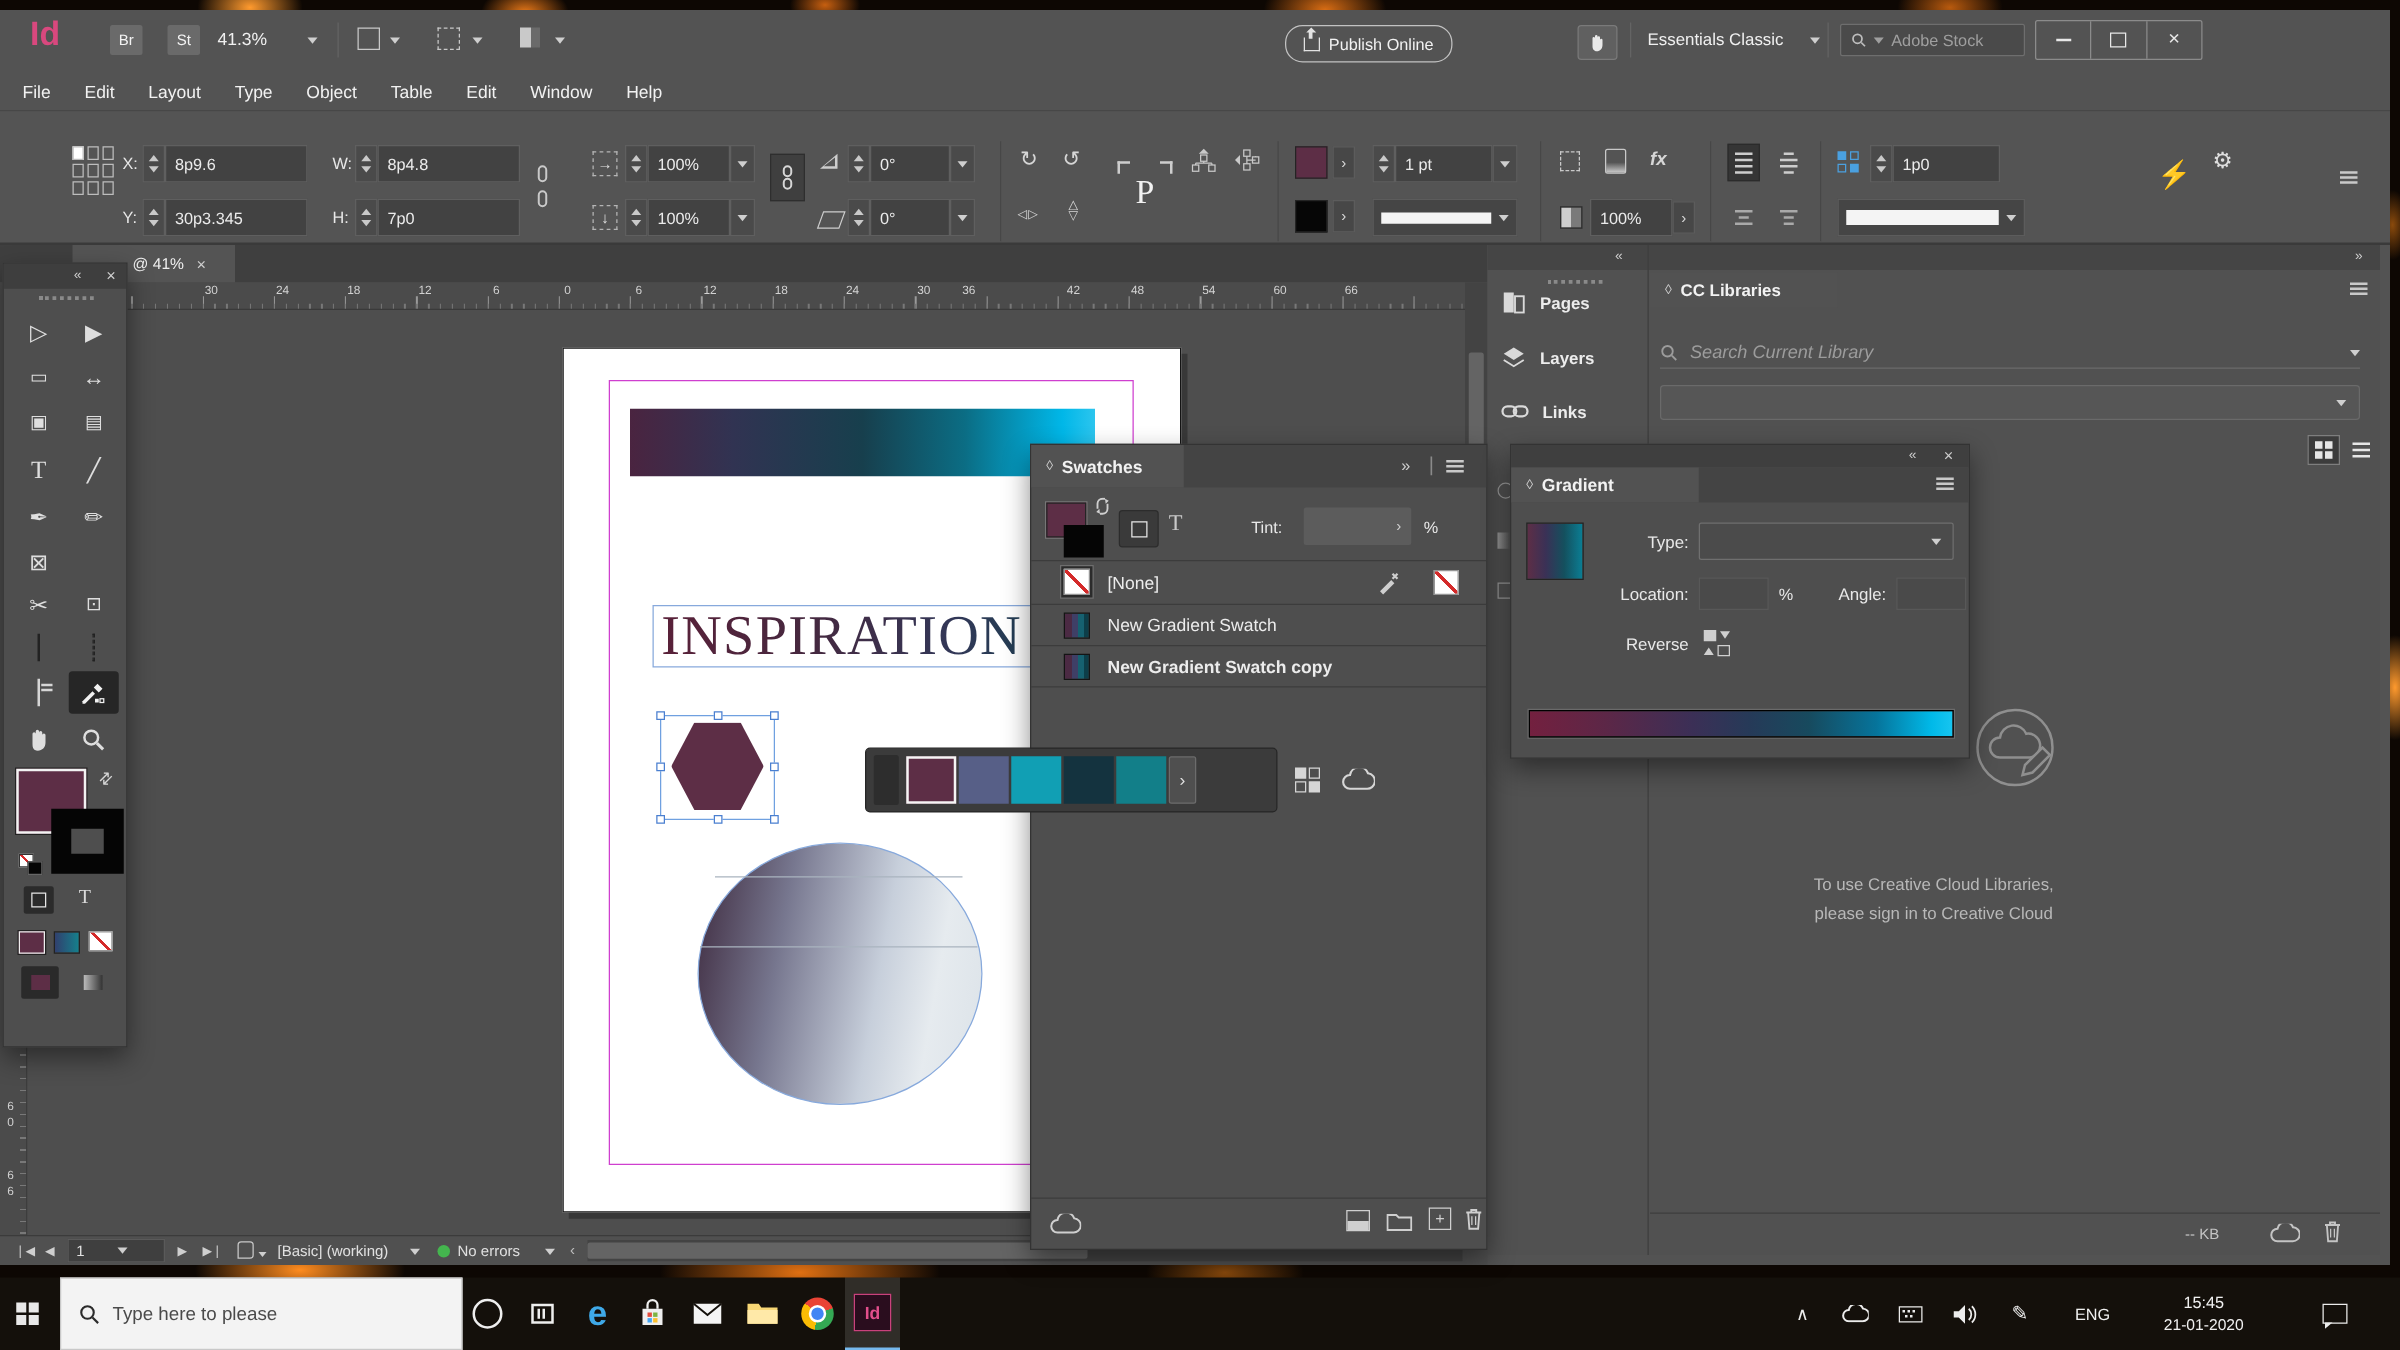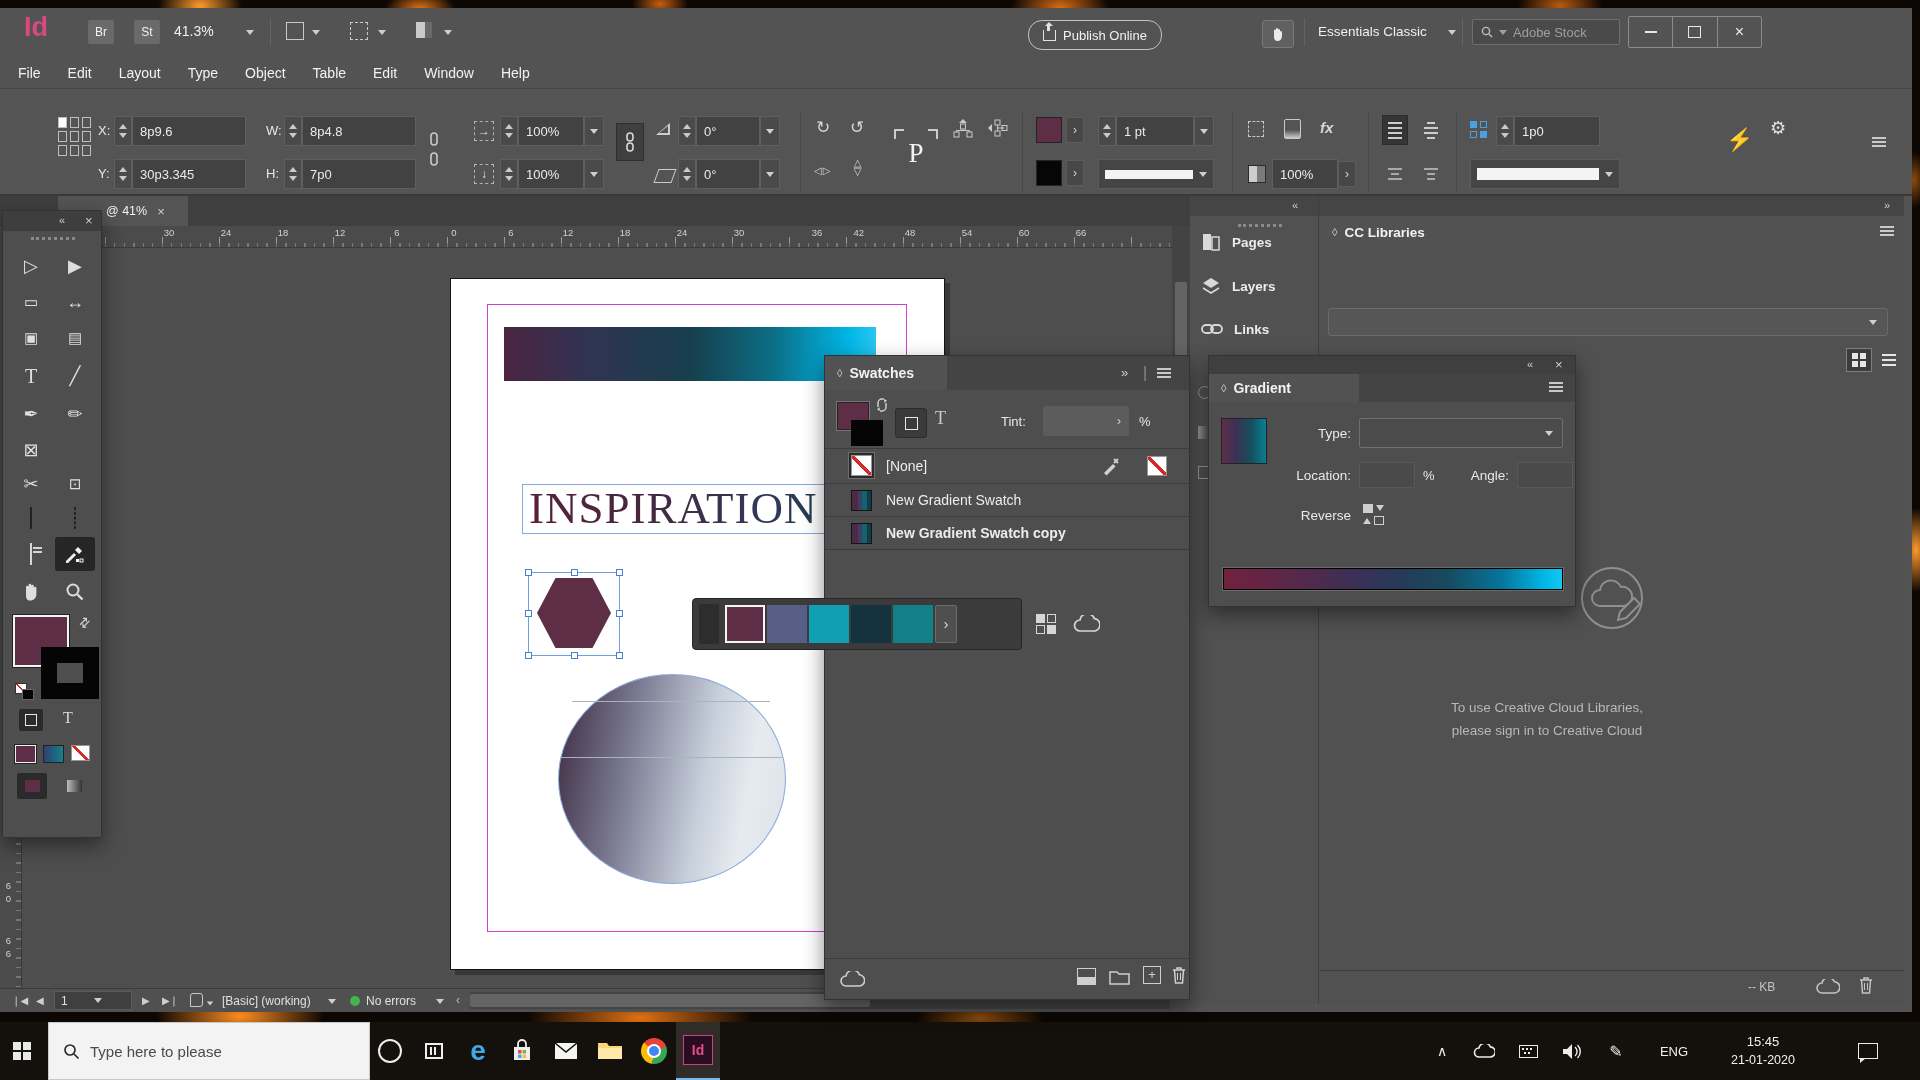--- a/index.html
+++ b/index.html
@@ -441,21 +441,21 @@
     <span class="rnum" style="left:193px;">24</span>
     <span class="rnum" style="left:250px;">18</span>
     <span class="rnum" style="left:307px;">12</span>
     <span class="rnum" style="left:364px;">6</span>
     <span class="rnum" style="left:421px;">0</span>
     <span class="rnum" style="left:478px;">6</span>
     <span class="rnum" style="left:535px;">12</span>
     <span class="rnum" style="left:592px;">18</span>
     <span class="rnum" style="left:649px;">24</span>
     <span class="rnum" style="left:706px;">30</span>
-    <span class="rnum" style="left:784px;">36</span>
+    <span class="rnum" style="left:742px;">36</span>
     <span class="rnum" style="left:820px;text-align:right;">42</span>
     <span class="rnum" style="left:877px;">48</span>
     <span class="rnum" style="left:934px;">54</span>
     <span class="rnum" style="left:991px;">60</span>
     <span class="rnum" style="left:1048px;">66</span>
   </div>
   <div class="abs vruler" style="left:0;top:226px;width:22px;height:762px;border-right:1px solid #3a3a3a;box-sizing:border-box;">
     <span class="vnum" style="top:654px;">60</span>
     <span class="vnum" style="top:709px;">66</span>
   </div>
@@ -544,20 +544,28 @@
     <div class="abs" style="left:8px;top:270px;width:13px;height:13px;border:1.5px solid #9a9a9a;box-sizing:border-box;"></div>
 
     <div class="abs" style="left:128px;top:0;width:1px;height:808px;background:#3e3e3e;"></div>
 
     <div class="abs ptab" style="left:130px;top:22px;width:150px;height:28px;font-size:13.5px;">
       <span class="diam">◊</span>
         <span>CC Libraries</span>
     </div>
     <div class="abs burger" style="left:690px;top:34px;"></div>
 
+    <div class="abs f" style="left:138px;top:74px;width:560px;height:24px;gap:10px;border-bottom:1px solid #6b6b6b;">
+      <svg width="14" height="14" viewBox="0 0 14 14">
+          <circle cx="6" cy="6" r="4.2" fill="none" stroke="#9c9c9c" stroke-width="1.5"></circle>
+          <path d="M9.5 9.5l3.5 3.5" stroke="#9c9c9c" stroke-width="1.5"></path>
+        </svg>
+      <span class="ccsearch">Search Current Library</span>
+      <span class="cv" style="margin-left:auto;"></span>
+    </div>
     <div class="abs ccdrop f" style="left:138px;top:112px;width:560px;height:28px;">
       <span class="cv" style="margin-left:auto;margin-right:10px;"></span>
     </div>
     <div class="abs viewbtn sel" style="left:656px;top:152px;">
         <span class="grid4">
           <i></i>
           <i></i>
           <i></i>
           <i></i>
         </span>

